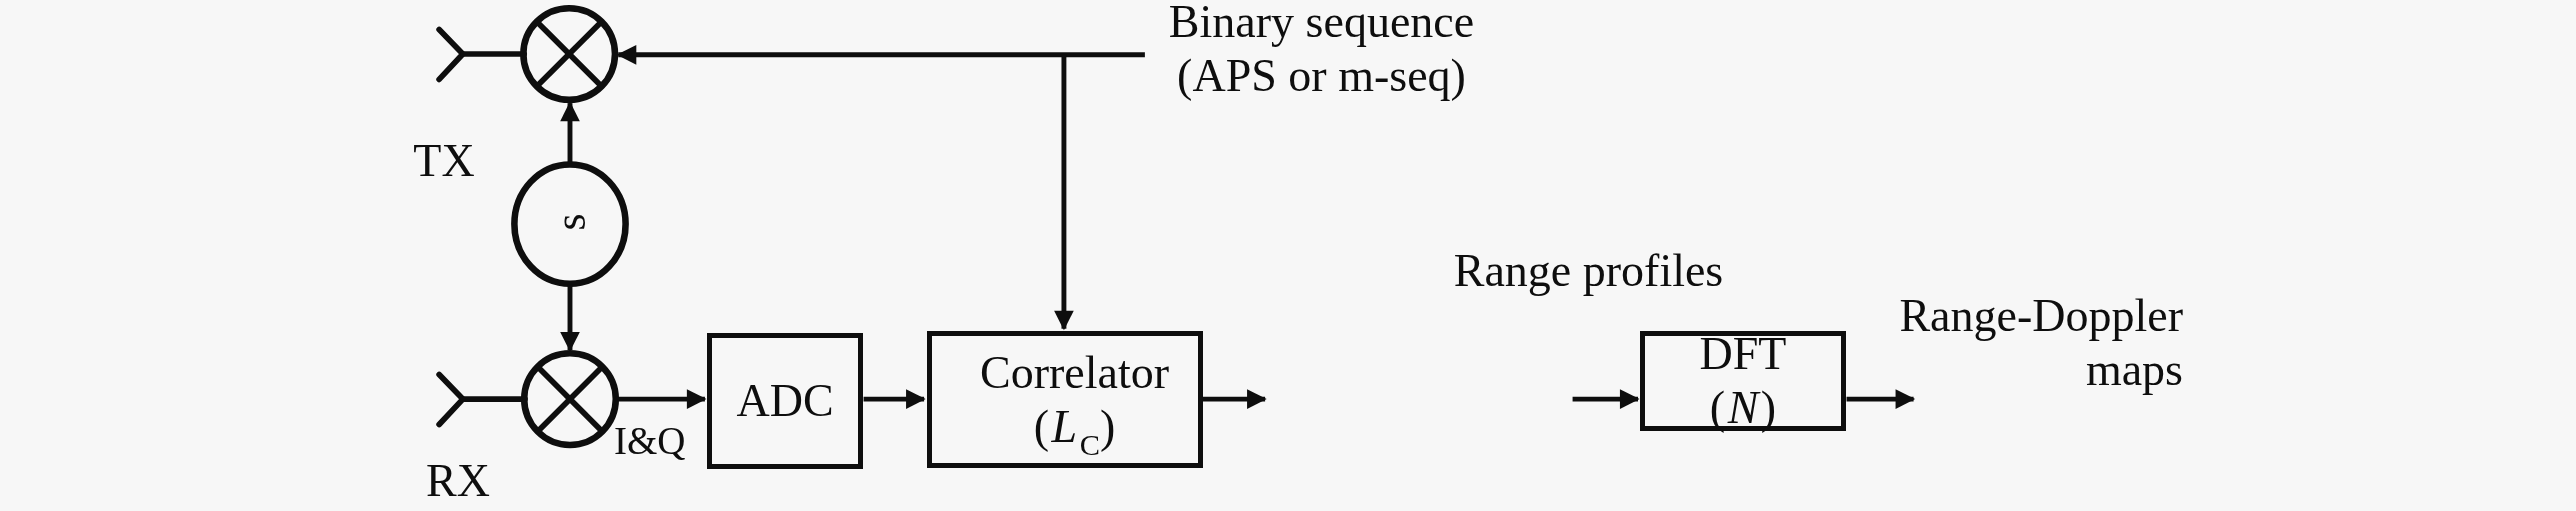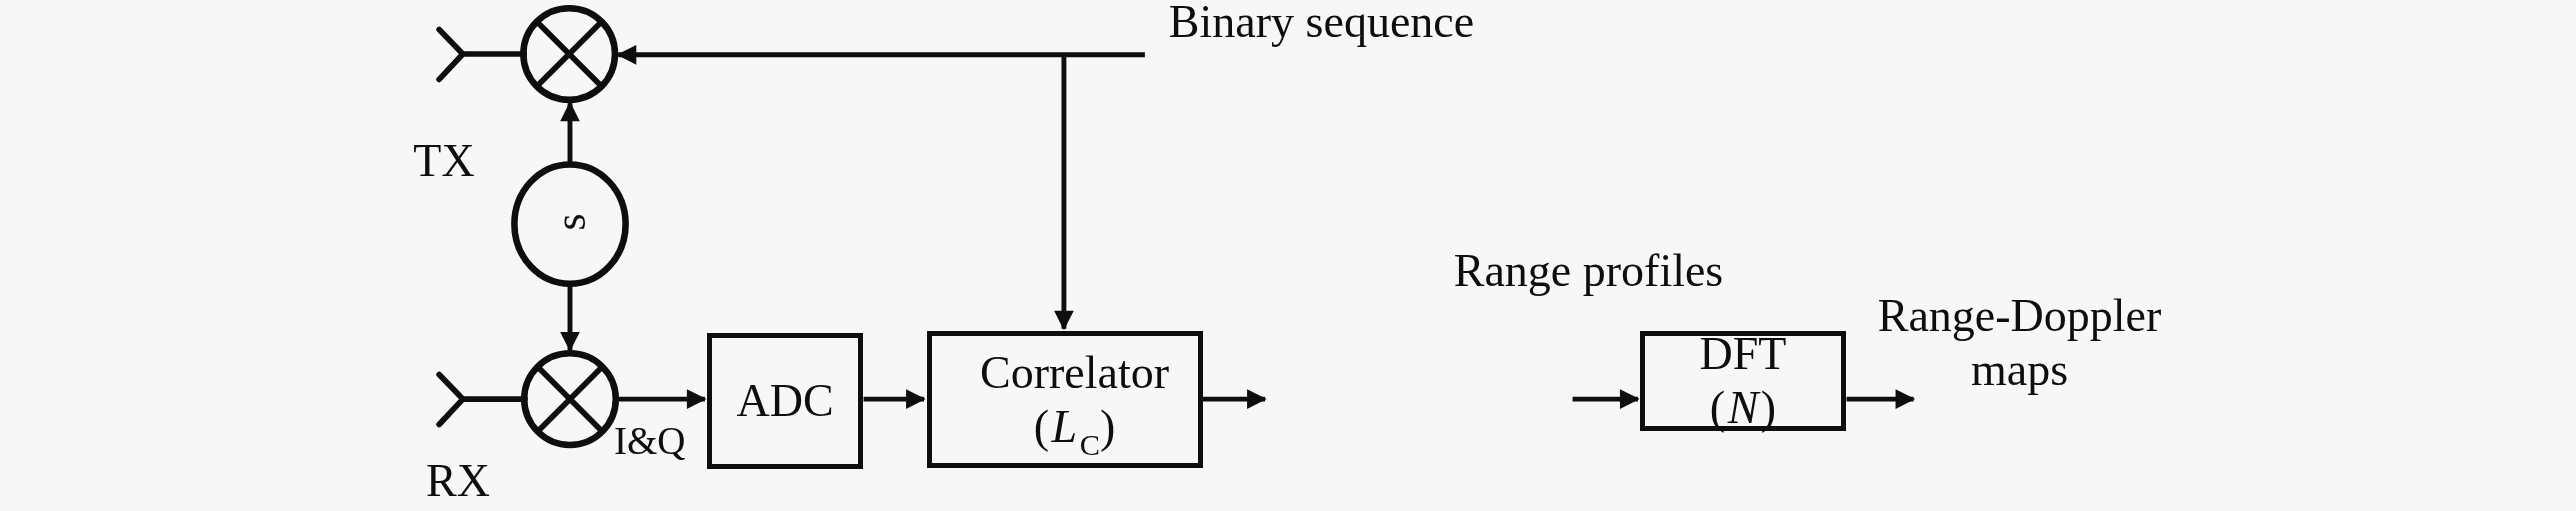--- a/index.html
+++ b/index.html
@@ -82,25 +82,26 @@
   <div class="lbl" style="left:395px;top:89px;width:98px;margin-top:46px;">TX</div>
 
   <div class="lbl" style="left:409px;top:455px;width:98px;">RX</div>
 
   <span class="lo-s">s</span>
 
   <div class="iq">I&amp;Q</div>
 
   <div class="lbl two" style="left:1158px;top:-4.9px;width:327px;">
     <span class="ln">Binary sequence</span>
+    <span class="ln">(APS or m-seq)</span>
   </div>
 
   <div class="lbl" style="left:1425px;top:245px;width:327px;">Range profiles</div>
 
-  <div class="lbl two" style="left:1856px;top:289px;width:327px;">
+  <div class="lbl two" style="left:1856px;top:289px;width:327px;text-align:right;">
     <span class="ln">Range-Doppler</span>
     <span class="ln">maps</span>
   </div>
 
   <div class="block" style="left:707px;top:333px;width:156px;height:136px;">
     <span>ADC</span>
   </div>
 
   <div class="block" style="left:927px;top:331px;width:276px;height:137px;padding-left:19px;">
     <span>Correlator</span>

